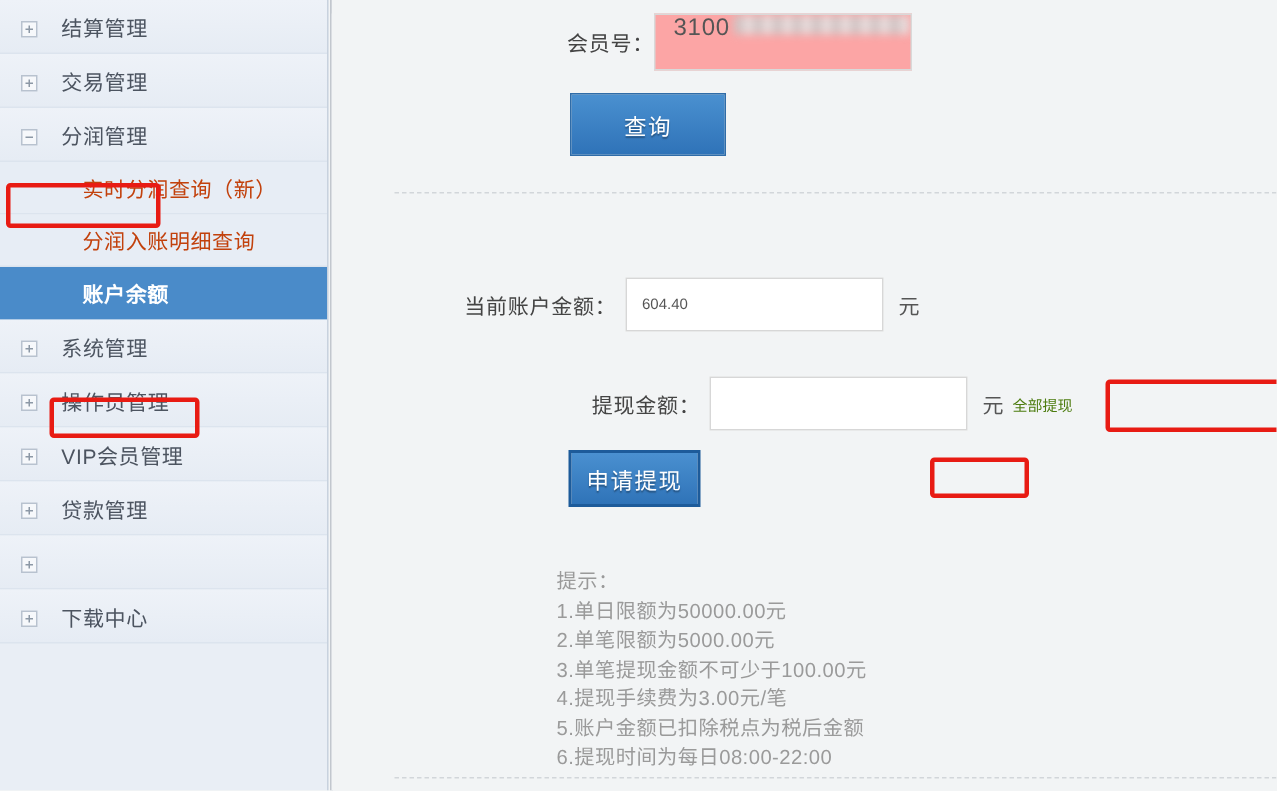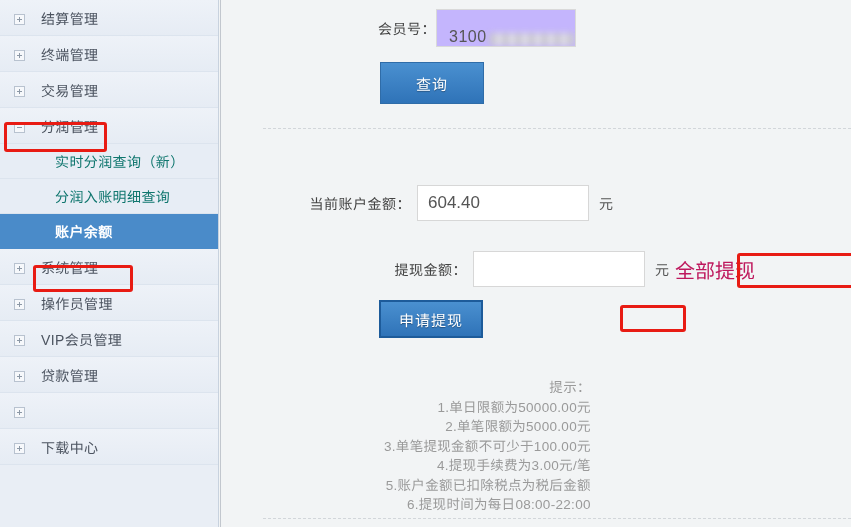--- a/index.html
+++ b/index.html
@@ -85,21 +85,21 @@
     color: #4c5460;
     letter-spacing: 0.4px;
   }
   .menu-row.sub {
     height: 35px;
     line-height: 35px;
     background: #e7edf5;
   }
   .menu-row.sub .m-label {
     margin-left: 55px;
-    color: #0f766e;
+    color: #c2410c;
   }
   .menu-row.selected {
     background: #4a8bc9;
     border-bottom: 1px solid #4a8bc9;
     font-weight: bold;
   }
   .menu-row.selected .m-label {
     color: #ffffff;
   }
 
@@ -173,34 +173,34 @@
     color: #444;
     text-align: right;
     letter-spacing: 0.5px;
   }
   .txt-input {
     box-sizing: border-box;
     height: 36px;
     background: #ffffff;
     border: 1px solid #d7d7d7;
     font-family: "Liberation Sans", "DejaVu Sans", sans-serif;
-    font-size: 17px;
+    font-size: 10px;
     color: #555;
     padding: 0 10px;
     outline: none;
     line-height: 34px;
   }
   .unit {
     font-size: 14px;
     color: #555;
     margin-left: 10px;
   }
   .linklike {
-    font-size: 20px;
-    color: #be185d;
+    font-size: 10px;
+    color: #4d7c0f;
     margin-left: 6px;
     cursor: pointer;
     text-decoration: none;
   }
 
   
   .masked {
     display: inline-block;
     height: 13px;
     width: 130px;
@@ -211,26 +211,26 @@
       #c9c9c9 0px, #c9c9c9 7px,
       #e6e6e6 7px, #e6e6e6 13px
     );
     filter: blur(3px);
     opacity: 0.85;
     border-radius: 2px;
   }
   #member-input-shell {
     position: relative;
     box-sizing: border-box;
-    width: 140px;
+    width: 172px;
     height: 38px;
-    background: #c4b5fd;
+    background: #fca5a5;
     border: 1px solid #d9d9d9;
     display: flex;
-    align-items: flex-end;
+    align-items: flex-start;
     padding-left: 12px;
     overflow: hidden;
   }
   #member-visible {
     font-size: 16px;
     color: #555;
     letter-spacing: 0.5px;
     font-family: "Liberation Sans", "DejaVu Sans", sans-serif;
   }
 
@@ -250,64 +250,59 @@
     position: absolute;
     left: 159px;
     top: 62px;
     width: 104px;
     height: 42px;
   }
   #apply-btn {
     position: absolute;
     left: 158px;
     top: 300px;
-    width: 104px;
+    width: 88px;
     height: 38px;
     border: 2px solid #1d5b9a;
   }
 
   .dashed-div {
     position: absolute;
     left: 42px;
     right: 0px;
     height: 0;
     border-top: 1px dashed #d2d6da;
   }
   #divider-top { top: 128px; }
   #divider-bottom { top: 518px; }
 
   
   #tips {
     position: absolute;
-    left: 163px;
+    left: 150px;
     top: 378px;
     color: #9a9a9a;
     font-size: 13.5px;
     line-height: 19.5px;
     letter-spacing: 0.3px;
-    text-align: right;
   }
   #tips .tip-line { white-space: nowrap; }
 </style>
 </head>
 <body>
 
 <div id="app">
 
   <nav id="sidebar">
 
     <div class="menu-row top-item">
       <span class="expander plus"></span>
       <span class="m-label">结算管理</span>
     </div>
 
-    <div class="menu-row top-item">
-      <span class="expander plus"></span>
-      <span class="m-label">终端管理</span>
-    </div>
 
     <div class="menu-row top-item">
       <span class="expander plus"></span>
       <span class="m-label">交易管理</span>
     </div>
 
     <div class="menu-row top-item">
       <span class="expander"></span>
       <span class="m-label">分润管理</span>
     </div>

